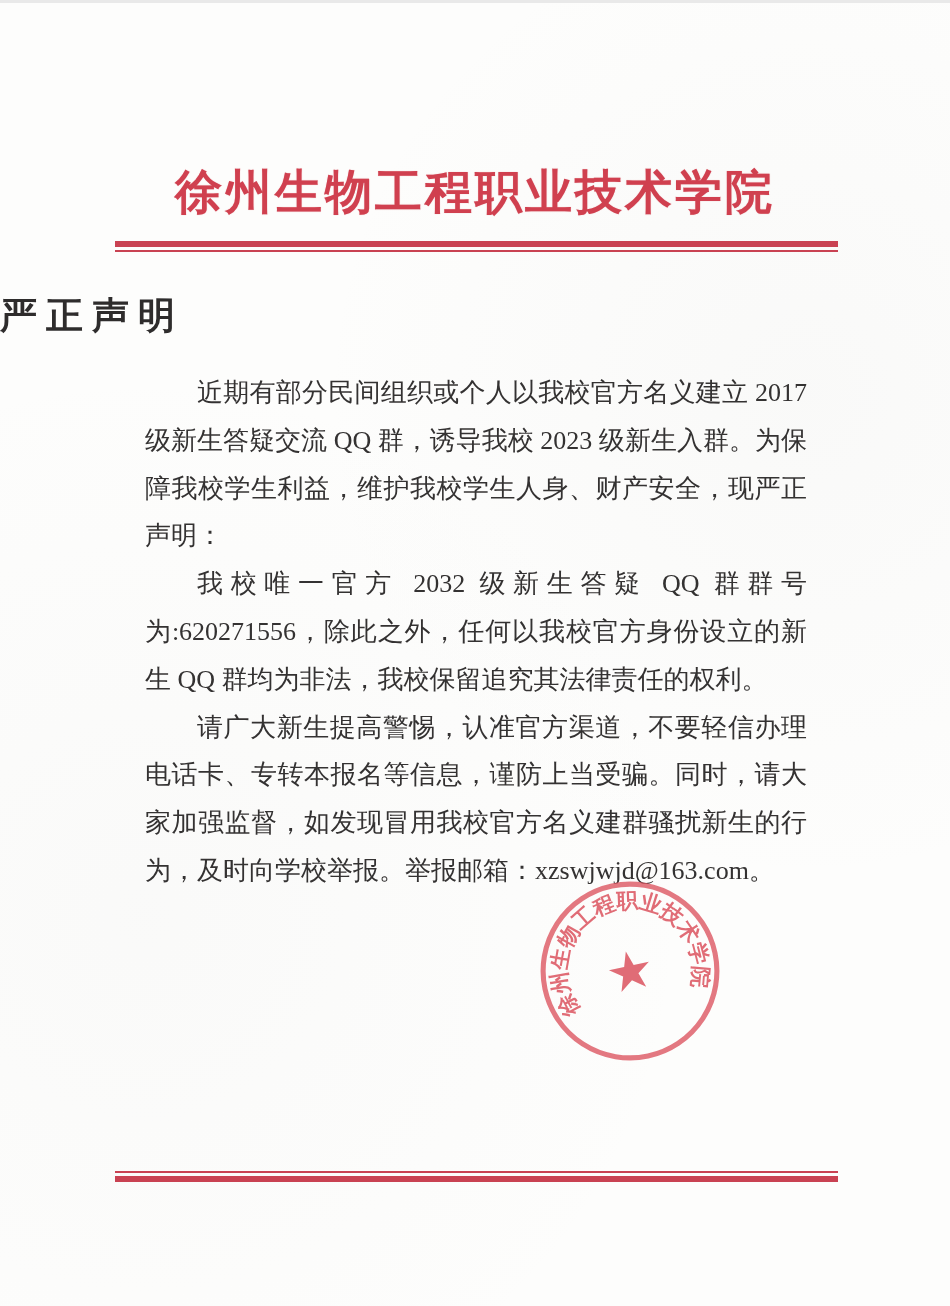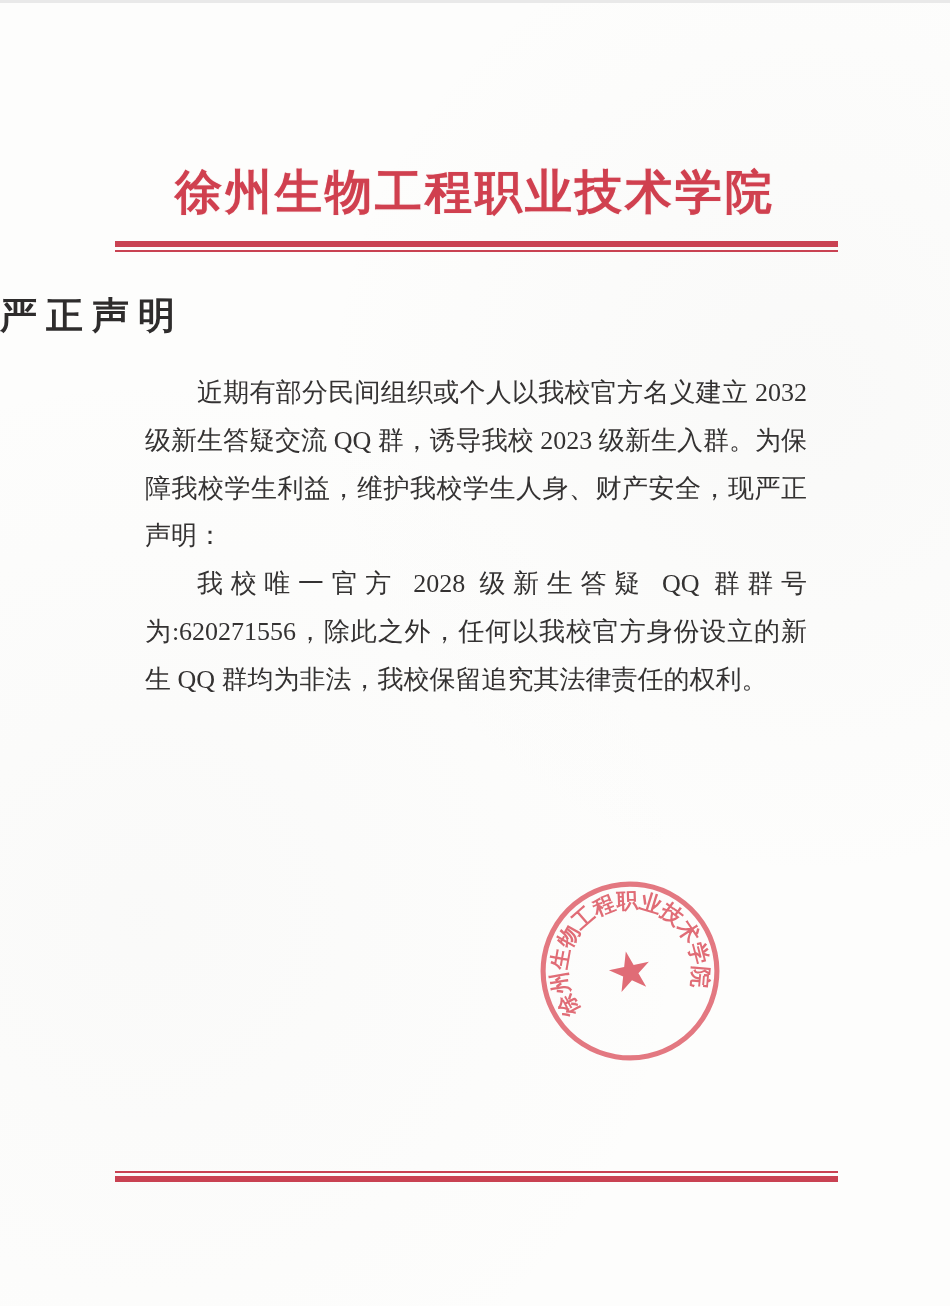--- a/index.html
+++ b/index.html
@@ -78,22 +78,23 @@
 
   <div class="rule rule-top">
     <div class="bar-thick"></div>
     <div class="bar-gap"></div>
     <div class="bar-thin"></div>
   </div>
 
   <div class="doc-title">严正声明</div>
 
   <div class="doc-body">
-    <p>近期有部分民间组织或个人以我校官方名义建立 2032 级新生答疑交流 QQ 群，诱导我校 2023 级新生入群。为保障我校学生利益，维护我校学生人身、财产安全，现严正声明：</p>
-    <p>我校唯一官方 2028 级新生答疑 QQ 群群号为:620271556，除此之外，任何以我校官方身份设立的新生 QQ 群均为非法，我校保留追究其法律责任的权利。</p>
+    <p>近期有部分民间组织或个人以我校官方名义建立 2017 级新生答疑交流 QQ 群，诱导我校 2023 级新生入群。为保障我校学生利益，维护我校学生人身、财产安全，现严正声明：</p>
+    <p>我校唯一官方 2032 级新生答疑 QQ 群群号为:620271556，除此之外，任何以我校官方身份设立的新生 QQ 群均为非法，我校保留追究其法律责任的权利。</p>
+    <p>请广大新生提高警惕，认准官方渠道，不要轻信办理电话卡、专转本报名等信息，谨防上当受骗。同时，请大家加强监督，如发现冒用我校官方名义建群骚扰新生的行为，及时向学校举报。举报邮箱：xzswjwjd@163.com。</p>
   </div>
 
   <svg class="stamp" viewBox="0 0 180 180" xmlns="http://www.w3.org/2000/svg">
     <defs>
       <path id="sealArc" d="M 50.1 137.5 A 62 62 0 1 1 129.9 137.5" fill="none"></path>
     </defs>
     <circle cx="90" cy="90" r="85" fill="none" stroke="#dd5964" stroke-width="5" opacity="0.92"></circle>
     <text font-size="21" fill="#dd5964" font-family="Liberation Serif, DejaVu Serif, serif" font-weight="bold">
       <textPath href="#sealArc" startOffset="50%" text-anchor="middle">徐州生物工程职业技术学院</textPath>
     </text>

